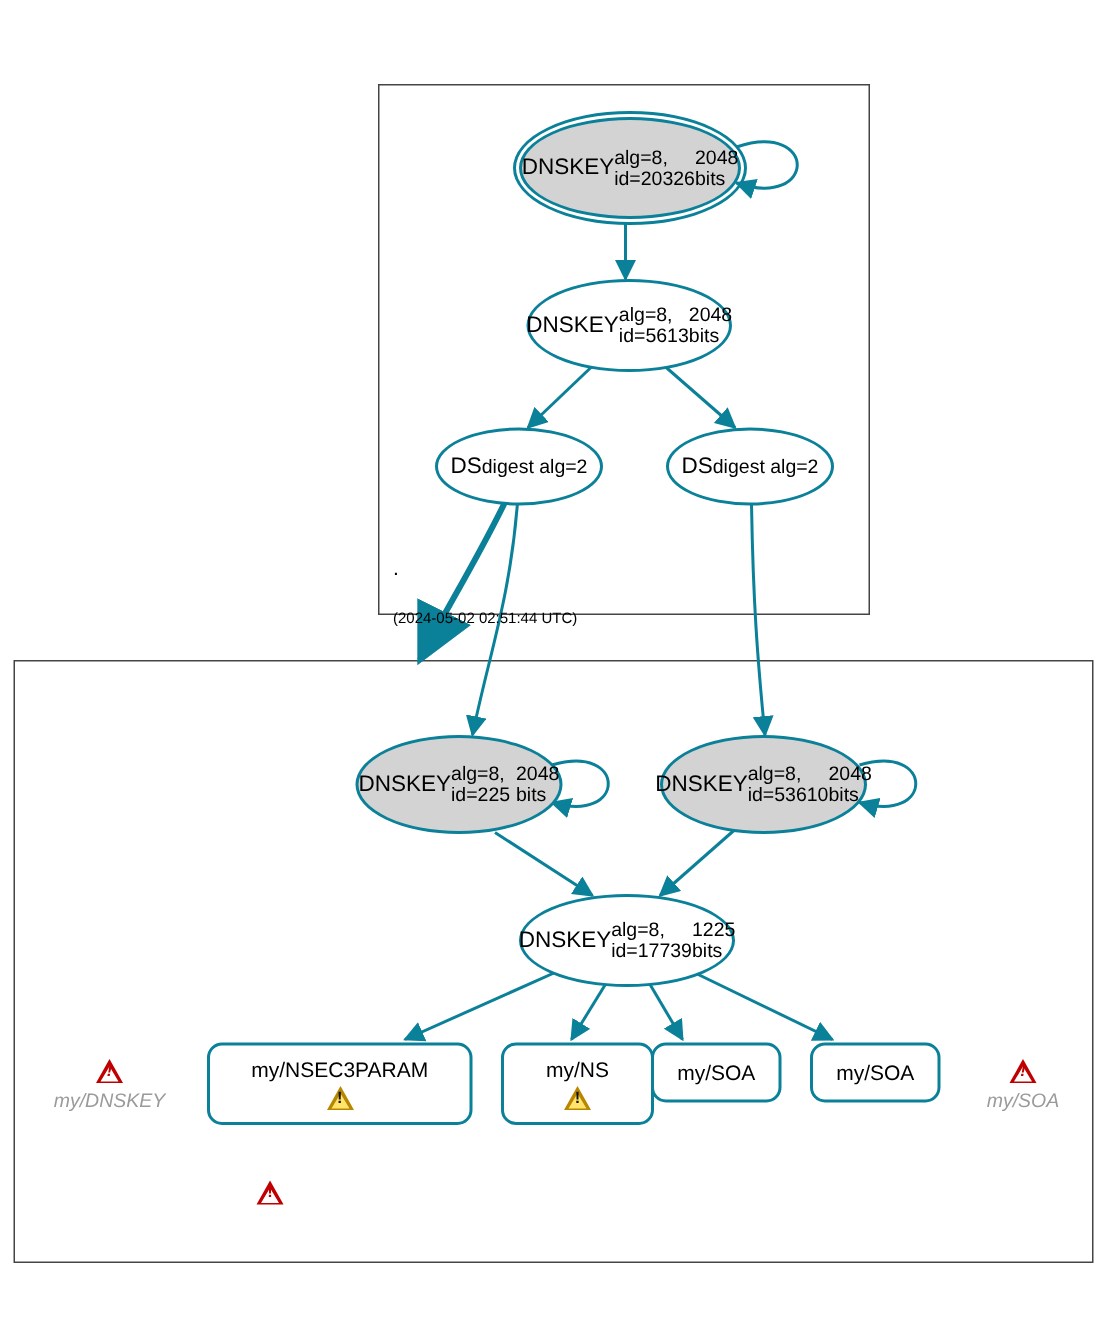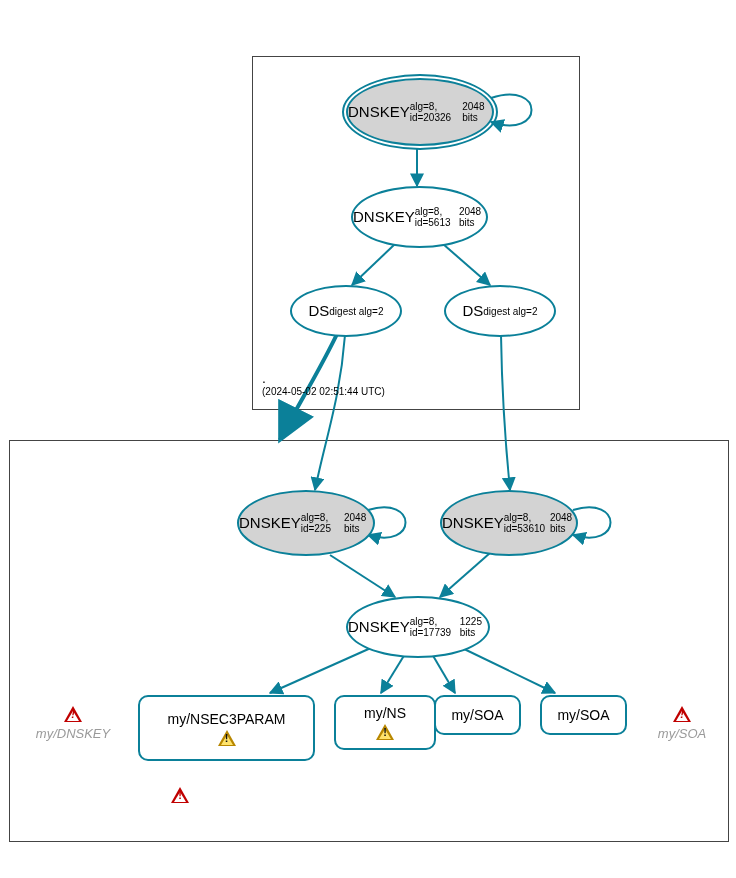--- a/index.html
+++ b/index.html
@@ -43,21 +43,21 @@
   .node.grey { background: #d3d3d3; }
   .node.double::after {
     content: "";
     position: absolute;
     inset: -6px;
     border: 2px solid #0b8099;
     border-radius: 50%;
     pointer-events: none;
   }
   .node .title { font-size: 15px; }
-  .node .sub   { font-size: 10px;   color: #000; }
+  .node .sub   { font-size: 13px;   color: #000; }
   
   .recbox {
     position: absolute;
     border: 2px solid #0b8099;
     border-radius: 10px;
     background: #fff;
     display: flex;
     flex-direction: column;
     align-items: center;
     justify-content: center;
@@ -76,21 +76,21 @@
   }
   
   .zonelabel {
     position: absolute;
     font-size: 14px;
     color: #000;
   }
   .zonelabel .ts {
     font-size: 10px;
     display: block;
-    margin-top: 0;
+    margin-top: 21px;
     color: #000;
   }
   
   .warn {
     width: 18px; height: 16px;
     position: relative;
   }
   .warn::before {
     content: "";
     position: absolute;
@@ -210,21 +210,21 @@
     <div class="sub">alg=8, id=53610</div>
     <div class="sub">2048 bits</div>
   </div>
 
   <div class="node" style="left:346px; top:596px; width:140px; height:58px;">
     <div class="title">DNSKEY</div>
     <div class="sub">alg=8, id=17739</div>
     <div class="sub">1225 bits</div>
   </div>
 
-  <div class="recbox" style="left:138px; top:695px; width:177px; height:66px;">
+  <div class="recbox" style="left:138px; top:695px; width:177px; height:55px;">
     <span>my/NSEC3PARAM</span>
     <span class="warn yellow warn-inline">
         <span class="bang">!</span>
       </span>
   </div>
 
   <div class="recbox" style="left:334px; top:695px; width:102px; height:55px;">
     <span>my/NS</span>
     <span class="warn yellow warn-inline">
         <span class="bang">!</span>

